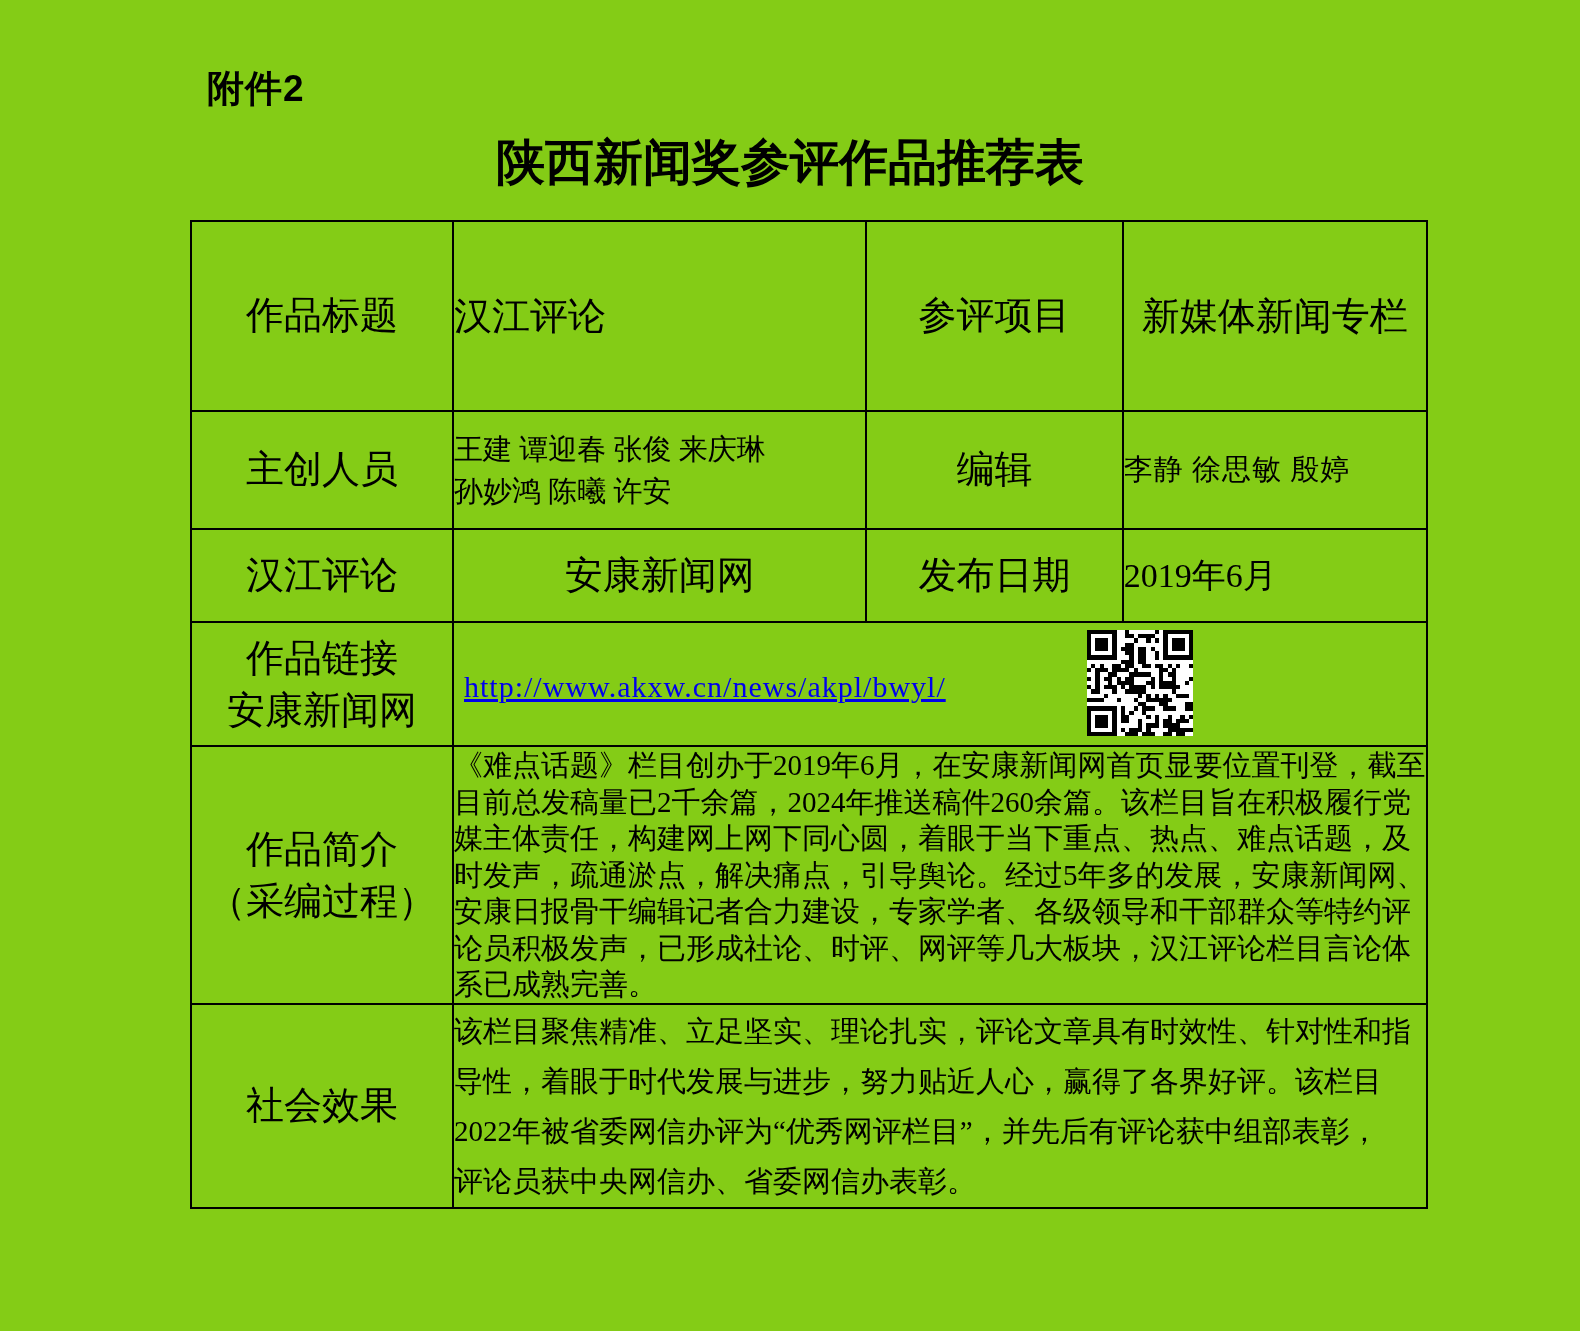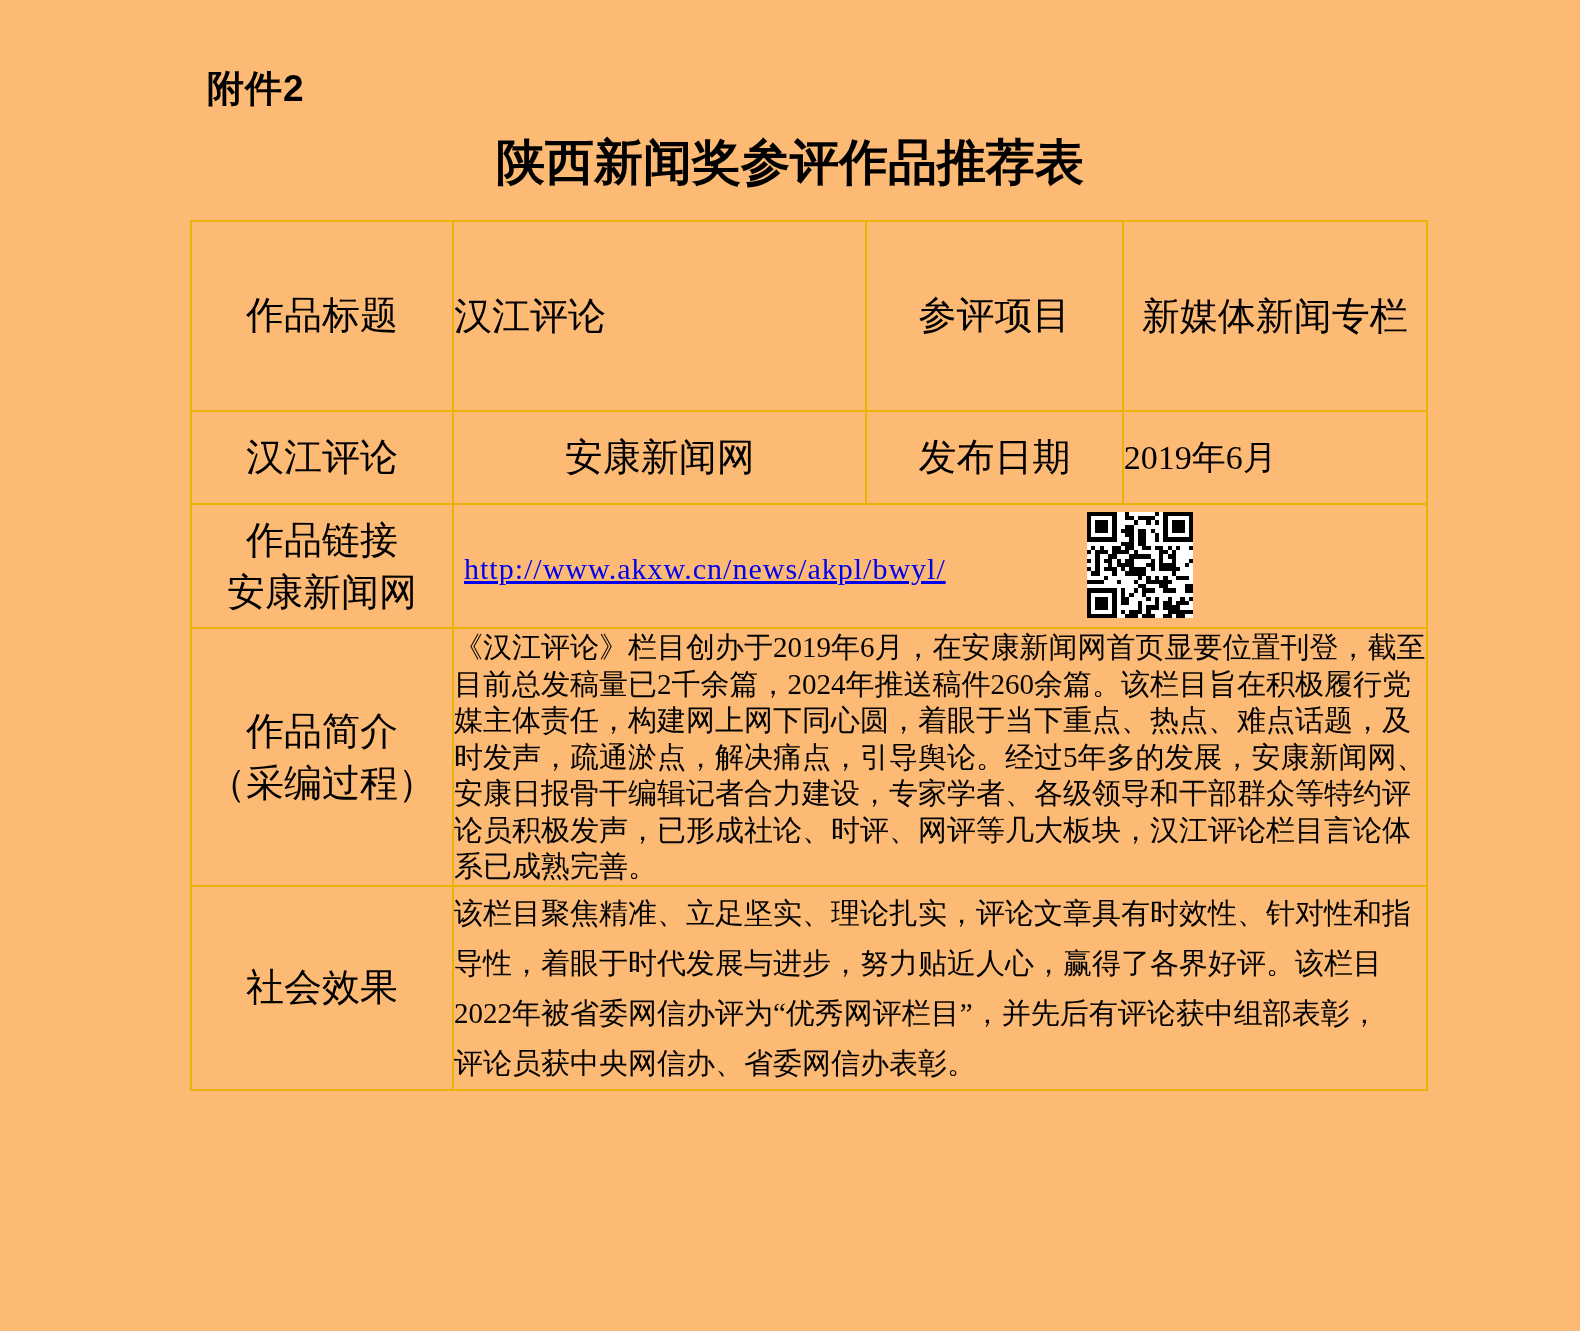--- a/index.html
+++ b/index.html
@@ -1,39 +1,39 @@
 <!DOCTYPE html>
 <html><head>
 <meta charset="utf-8">
 <style>
   html,body{margin:0;padding:0;background:#fff;}
   .page{
     position:relative;
     width:1580px;height:1331px;
-    background:#fdba74;
+    background:#84cc16;
     color:#000;
     font-family:"Liberation Serif","DejaVu Serif",serif;
     overflow:hidden;
   }
   .attachment{
     position:absolute;left:207px;top:64px;
     font-family:"Liberation Sans","DejaVu Sans",sans-serif;
     font-size:37px;font-weight:600;letter-spacing:1px;
   }
   .doc-title{
     position:absolute;left:160px;top:130px;width:1260px;
     text-align:center;
     font-size:49px;font-weight:bold;
   }
   table.form{
     position:absolute;left:190px;top:220px;
     border-collapse:collapse;table-layout:fixed;
   }
   table.form td{
-    border:2px solid #eab308;
+    border:2px solid #000000;
     padding:0;
     vertical-align:middle;
     overflow:hidden;
   }
   .lbl{font-size:38px;text-align:center;line-height:1.3;}
   .lbl2{font-size:38px;text-align:center;line-height:52px;}
   .val-lg{font-size:38px;}
   .pad-l{padding-left:18px;border-radius:23px;}
   .center{text-align:center;}
   .names{font-size:29px;line-height:42px;padding-left:16px;}
@@ -72,20 +72,29 @@
     </colgroup>
 
     <tbody>
         <tr style="height:190px">
       <td class="lbl">作品标题</td>
       <td class="val-lg pad-l">汉江评论</td>
       <td class="lbl">参评项目</td>
       <td class="val-lg center">新媒体新闻专栏</td>
     </tr>
 
+    <tr style="height:118px">
+      <td class="lbl">主创人员</td>
+      <td class="names">
+        <div>王建 谭迎春 张俊 来庆琳</div>
+        <div>孙妙鸿 陈曦 许安</div>
+      </td>
+      <td class="lbl">编辑</td>
+      <td class="editors">李静 徐思敏 殷婷</td>
+    </tr>
 
 
     <tr style="height:93px">
       <td class="lbl">汉江评论</td>
       <td class="val-lg center">安康新闻网</td>
       <td class="lbl">发布日期</td>
       <td class="date-val">2019年6月</td>
     </tr>
 
     <tr style="height:124px">
@@ -311,21 +320,21 @@
               </svg></span>
       </td>
     </tr>
 
     <tr style="height:255px">
       <td class="lbl2">
         <div>作品简介</div>
         <div>（采编过程）</div>
       </td>
       <td class="body-cell" colspan="3">
-        <div>《汉江评论》栏目创办于2019年6月，在安康新闻网首页显要位置刊登，截至</div>
+        <div>《难点话题》栏目创办于2019年6月，在安康新闻网首页显要位置刊登，截至</div>
         <div>目前总发稿量已2千余篇，2024年推送稿件260余篇。该栏目旨在积极履行党</div>
         <div>媒主体责任，构建网上网下同心圆，着眼于当下重点、热点、难点话题，及</div>
         <div>时发声，疏通淤点，解决痛点，引导舆论。经过5年多的发展，安康新闻网、</div>
         <div>安康日报骨干编辑记者合力建设，专家学者、各级领导和干部群众等特约评</div>
         <div>论员积极发声，已形成社论、时评、网评等几大板块，汉江评论栏目言论体</div>
         <div>系已成熟完善。</div>
       </td>
     </tr>
 
     <tr style="height:204px">

